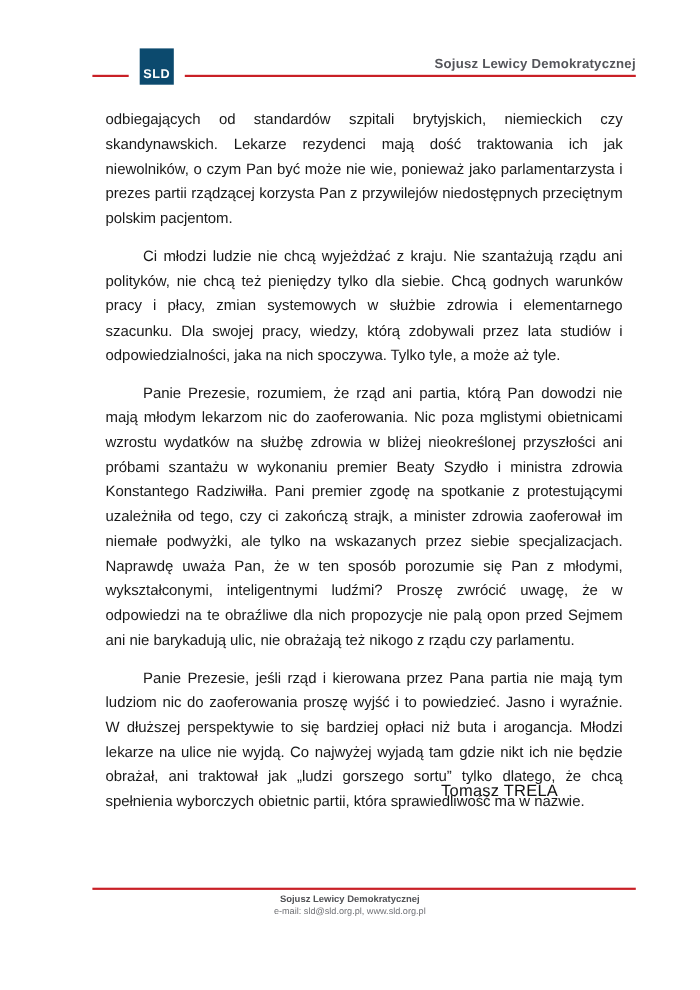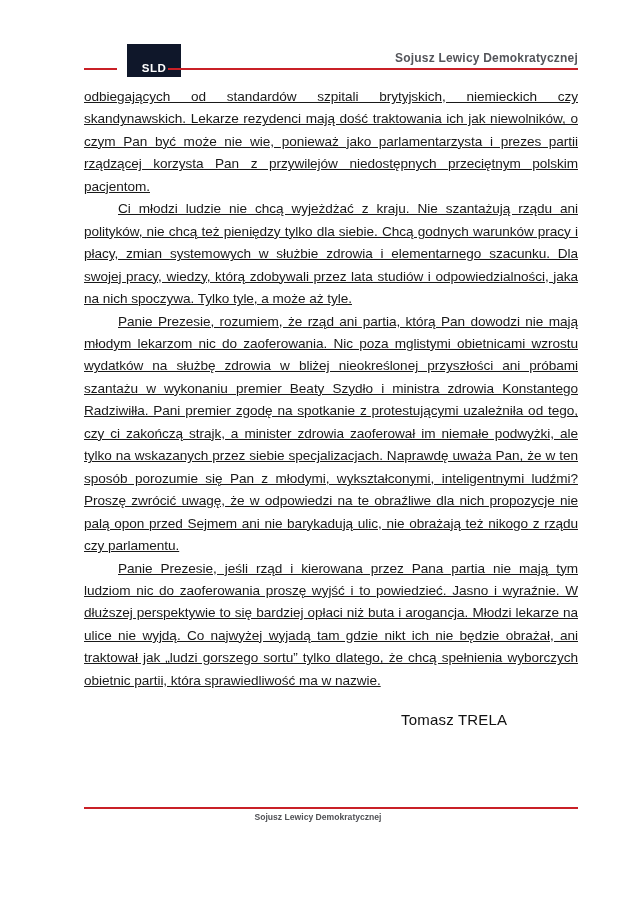--- a/index.html
+++ b/index.html
@@ -18,23 +18,23 @@
     position: absolute;
     inset: 0;
     background: #ffffff;
   }
 
   
   .logo {
     position: absolute;
     left: 127px;
     top: 44px;
-    width: 54px;
+    width: 31px;
     height: 33px;
-    background: #0f172a;
+    background: #0c4a6e;
     display: flex;
     align-items: flex-end;
     justify-content: center;
   }
   .logo-text {
     color: #ffffff;
     font-weight: bold;
     font-size: 11.5px;
     letter-spacing: 0.5px;
     line-height: 1;
@@ -64,23 +64,22 @@
     left: 84px;
     top: 86px;
     width: 494px;
     font-size: 13.6px;
     line-height: 22.45px;
     color: #191919;
     text-align: justify;
     letter-spacing: -0.05px;
   }
   .body-text p {
-    margin: 0;
+    margin: 12px;
     text-indent: 34px;
-    text-decoration: underline;
   }
   .body-text p.no-indent {
     text-indent: 0;
   }
 
   .signature {
     position: absolute;
     left: 401px;
     top: 711px;
     font-size: 15px;
@@ -134,16 +133,17 @@
     <p>Panie Prezesie, rozumiem, że rząd ani partia, którą Pan dowodzi nie mają młodym lekarzom nic do zaoferowania. Nic poza mglistymi obietnicami wzrostu wydatków na służbę zdrowia w bliżej nieokreślonej przyszłości ani próbami szantażu w wykonaniu premier Beaty Szydło i ministra zdrowia Konstantego Radziwiłła. Pani premier zgodę na spotkanie z protestującymi uzależniła od tego, czy ci zakończą strajk, a minister zdrowia zaoferował im niemałe podwyżki, ale tylko na wskazanych przez siebie specjalizacjach. Naprawdę uważa Pan, że w ten sposób porozumie się Pan z młodymi, wykształconymi, inteligentnymi ludźmi? Proszę zwrócić uwagę, że w odpowiedzi na te obraźliwe dla nich propozycje nie palą opon przed Sejmem ani nie barykadują ulic, nie obrażają też nikogo z rządu czy parlamentu.</p>
     <p>Panie Prezesie, jeśli rząd i kierowana przez Pana partia nie mają tym ludziom nic do zaoferowania proszę wyjść i to powiedzieć. Jasno i wyraźnie. W dłuższej perspektywie to się bardziej opłaci niż buta i arogancja. Młodzi lekarze na ulice nie wyjdą. Co najwyżej wyjadą tam gdzie nikt ich nie będzie obrażał, ani traktował jak „ludzi gorszego sortu” tylko dlatego, że chcą spełnienia wyborczych obietnic partii, która sprawiedliwość ma w nazwie.</p>
   </main>
 
   <div class="signature">Tomasz TRELA</div>
 
   <footer>
     <div class="fline"></div>
     <div class="f-block">
       <div class="f-org">Sojusz Lewicy Demokratycznej</div>
+      <div class="f-row">e-mail: sld@sld.org.pl, www.sld.org.pl</div>
     </div>
   </footer>
 
 </div>
 
 </body></html>

